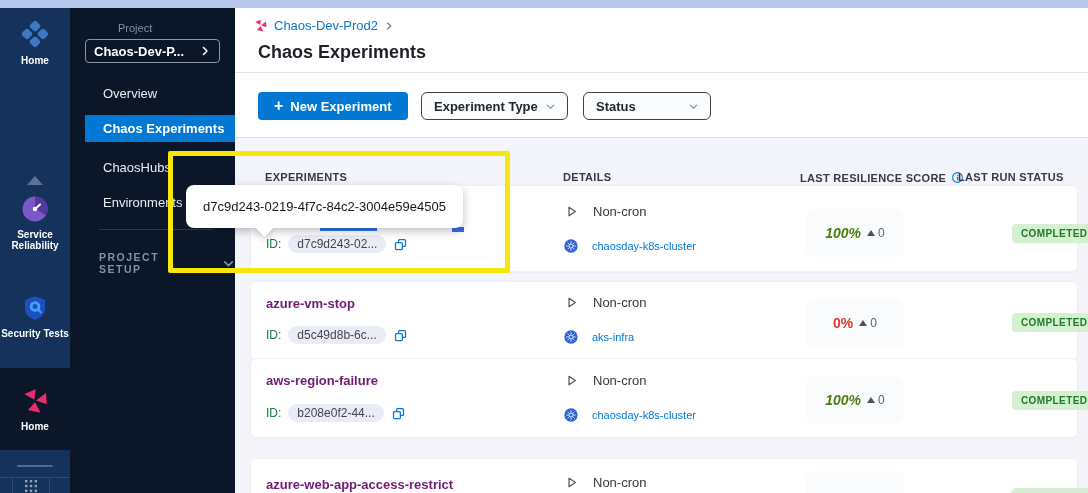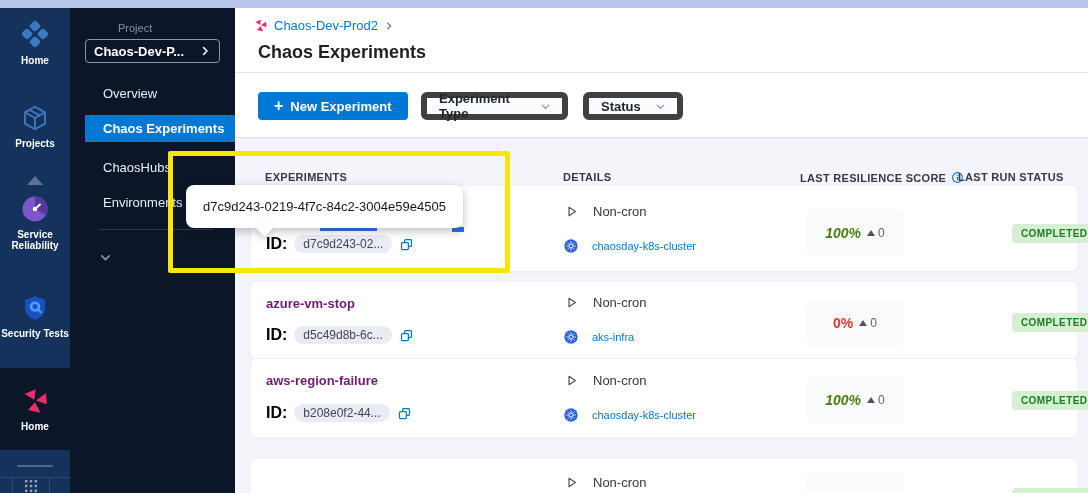--- a/index.html
+++ b/index.html
@@ -44,43 +44,43 @@
   .breadcrumb { position:absolute; left:18px; top:10px; display:flex; align-items:center; gap:6px; }
   .breadcrumb .crumb { font-size:13px; color:#0278d5; cursor:pointer; }
   .page-title { position:absolute; left:23px; top:34px; font-size:18px; font-weight:700; color:#1f2027; }
   .hdr-divider { position:absolute; left:0; top:64px; width:853px; height:1px; background:#e2e3ec; }
   .toolbar-divider { position:absolute; left:0; top:129px; width:853px; height:1px; background:#dcdee8; }
 
   .btn-primary { position:absolute; left:23px; top:84px; height:28px; padding:0 16px; background:#0278d5; border:none;
                  border-radius:4px; color:#fff; font-size:13px; font-weight:700; display:flex; align-items:center; gap:7px;
                  font-family:"Liberation Sans",sans-serif; cursor:pointer; }
   .btn-primary .plus { font-size:16px; font-weight:700; line-height:1; }
-  .select { position:absolute; top:84px; height:28px; background:#fbfcfe; border:6px solid #404040; border-radius:6px;
+  .select { position:absolute; top:84px; height:28px; background:#fbfcfe; border:1px solid #404040; border-radius:6px;
             display:flex; align-items:center; justify-content:space-between; padding:0 10px 0 12px;
             font-size:13px; font-weight:600; color:#22272f; cursor:pointer; }
   .select.f0 { left:186px; width:147px; }
-  .select.f1 { left:348px; width:100px; }
+  .select.f1 { left:348px; width:128px; }
   .select.f2 { left:468px; width:178px; }
 
   .list-area { position:absolute; left:0; top:130px; width:853px; height:355px; background:#f3f5fa; }
   .col-head { position:absolute; top:33px; font-size:11px; font-weight:700; color:#383946; letter-spacing:.3px;
               display:flex; align-items:center; gap:5px; }
   .col-head.c0 { left:30px; } .col-head.c1 { left:328px; } .col-head.c2 { left:565px; } .col-head.c3 { left:723px; }
 
   .card { position:absolute; left:15px; width:828px; background:#fff; border-radius:6px;
           border:1px solid #f0f1f5; box-shadow:0 1px 2px rgba(40,41,61,.04); }
   .card.r0 { top:47px;  height:87px; }
   .card.r1 { top:143px; height:79px; }
   .card.r2 { top:220px; height:80px; }
   .card.r3 { top:320px; height:70px; }
 
   .exp-name { position:absolute; left:15px; top:14px; font-size:13px; font-weight:700; color:#701a75; cursor:pointer; white-space:nowrap; }
   .id-row { position:absolute; left:15px; display:flex; align-items:center; gap:7px; }
   .card.r0 .id-row { top:49px; } .card.r1 .id-row { top:44px; } .card.r2 .id-row { top:45px; }
-  .id-label { font-size:16px; color:#000000;font-weight:bold; }
+  .id-label { font-size:12px; color:#15803d; }
   .id-pill { background:#e9ebf5; border-radius:9px; padding:2px 9px; font-size:12px; color:#43454f; }
   .copy-btn { cursor:pointer; display:flex; }
 
   .detail-row { position:absolute; left:312px; display:flex; align-items:center; gap:13px; }
   .detail-text { font-size:13px; color:#35373f; }
   .infra-link { font-size:11px; font-weight:500; color:#0278d5; cursor:pointer; }
 
   .score-card { position:absolute; left:555px; width:98px; height:48px; background:#fafbfd; border-radius:8px;
                 display:flex; align-items:center; justify-content:center; gap:6px; }
   .card.r0 .score-card { top:23px; } .card.r1 .score-card { top:17px; }
@@ -122,29 +122,20 @@
         <rect x="4.5" y="4.5" width="6.6" height="6.6" rx="2"></rect>
             <rect x="12.9" y="4.5" width="6.6" height="6.6" rx="2"></rect>
         <rect x="4.5" y="12.9" width="6.6" height="6.6" rx="2"></rect>
             <rect x="12.9" y="12.9" width="6.6" height="6.6" rx="2"></rect>
       </g>
         </svg>
     </span>
     <span class="lbl">Home</span>
   </div>
 
-  <div class="rail-item" style="top:95px;">
-    <span>
-      <svg width="30" height="30" viewBox="0 0 24 24" fill="none" stroke="#3c79c0" stroke-width="1.5" stroke-linejoin="round">
-        <path d="M12 3 L20 7.5 V16.5 L12 21 L4 16.5 V7.5 Z"></path>
-        <path d="M4 7.5 L12 12 L20 7.5 M12 12 V21 M8 5.7 L16 10"></path>
-      </svg>
-    </span>
-    <span class="lbl">Projects</span>
-  </div>
 
   <div class="rail-up-arrow"></div>
 
   <div class="rail-item" style="top:186px;">
     <span>
       <svg width="30" height="30" viewBox="0 0 24 24">
         <circle cx="12" cy="12" r="10" fill="#7b57c9"></circle>
         <path d="M12 12 L12 2 A10 10 0 0 1 21 17 Z" fill="#53389e"></path>
         <circle cx="12" cy="12" r="1.8" fill="#fff"></circle>
         <path d="M12 12 L16 8.4" stroke="#fff" stroke-width="1.6" stroke-linecap="round"></path>
@@ -214,20 +205,21 @@
   </div>
 
   <div class="side-item" style="top:78px;">Overview</div>
   <div class="side-item active" style="top:107px;">Chaos Experiments</div>
   <div class="side-item" style="top:152px;">ChaosHubs</div>
   <div class="side-item" style="top:187px;">Environments</div>
 
   <div class="side-divider"></div>
 
   <div class="proj-setup">
+    <span>PROJECT SETUP</span>
     <span>
       <svg width="13" height="13" viewBox="0 0 24 24" fill="none" stroke="#8391a7" stroke-width="3" stroke-linecap="round" stroke-linejoin="round">
           <polyline points="5 9 12 16 19 9"></polyline>
         </svg>
     </span>
   </div>
 </nav>
 
 <main class="main">
 
@@ -410,20 +402,21 @@
         <span class="score-val green">100%</span>
         <span class="delta">
           <span class="delta-tri"></span>
           <span class="delta-num">0</span>
         </span>
       </div>
       <span class="status-badge">COMPLETED</span>
     </div>
 
     <div class="card r3">
+      <span class="exp-name" style="top:18px;">azure-web-app-access-restrict</span>
       <div class="detail-row" style="top:15px;">
         <span>
           <svg width="17" height="17" viewBox="0 0 24 24" fill="none" stroke="#4f5162" stroke-width="1.7" stroke-linejoin="round">
               <path d="M8.5 6 L17.5 12 L8.5 18 Z"></path>
             </svg>
         </span>
         <span class="detail-text">Non-cron</span>
       </div>
       <div class="score-card"></div>
       <span class="status-badge">COMPLETED</span>

